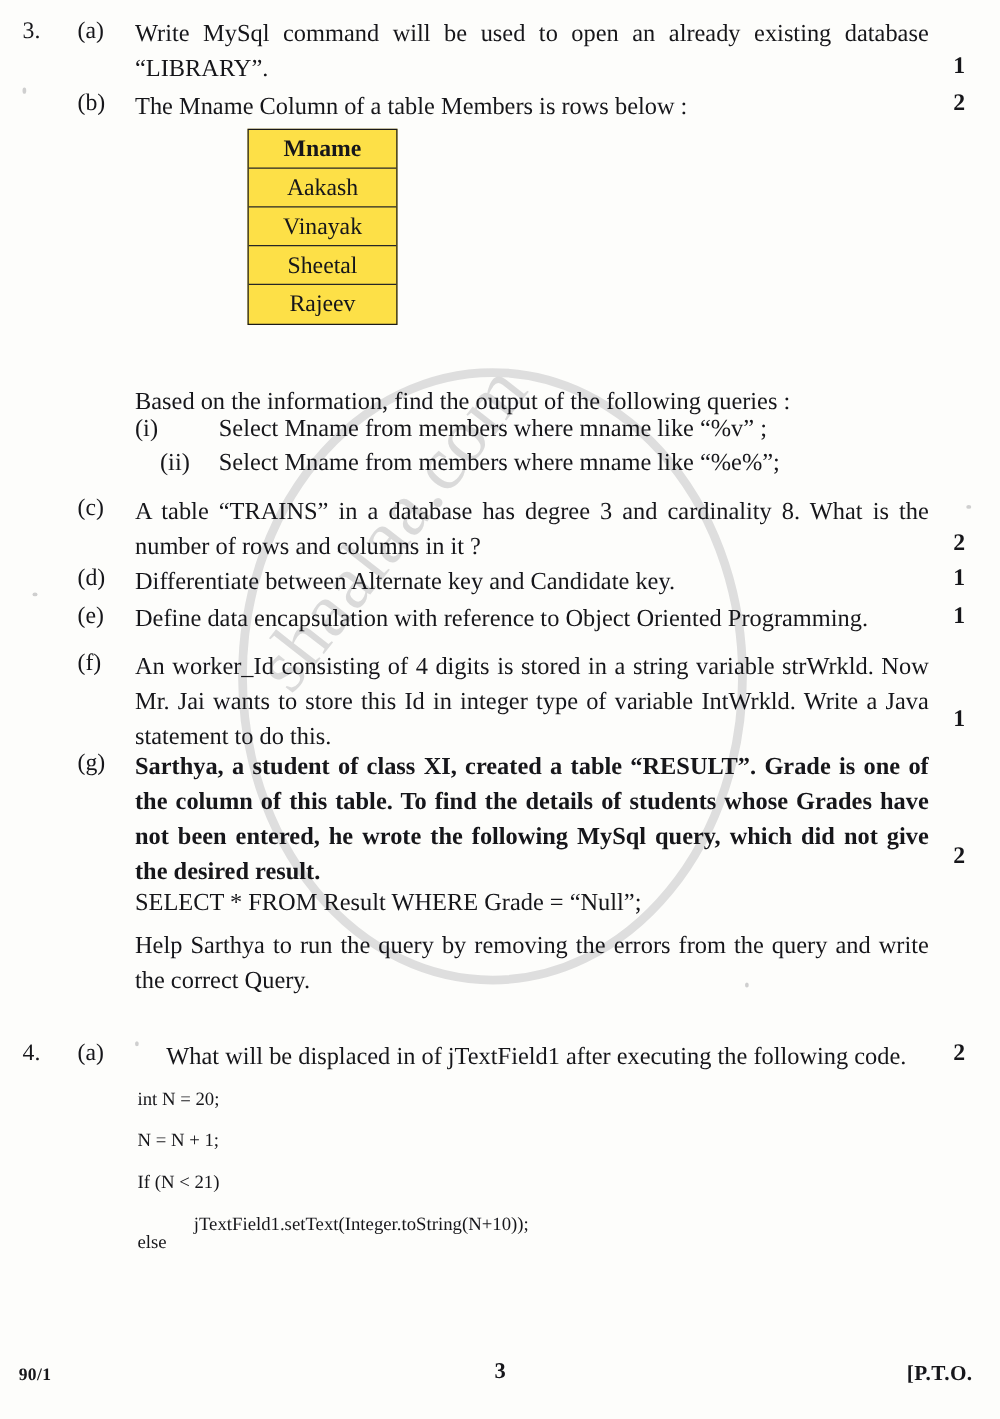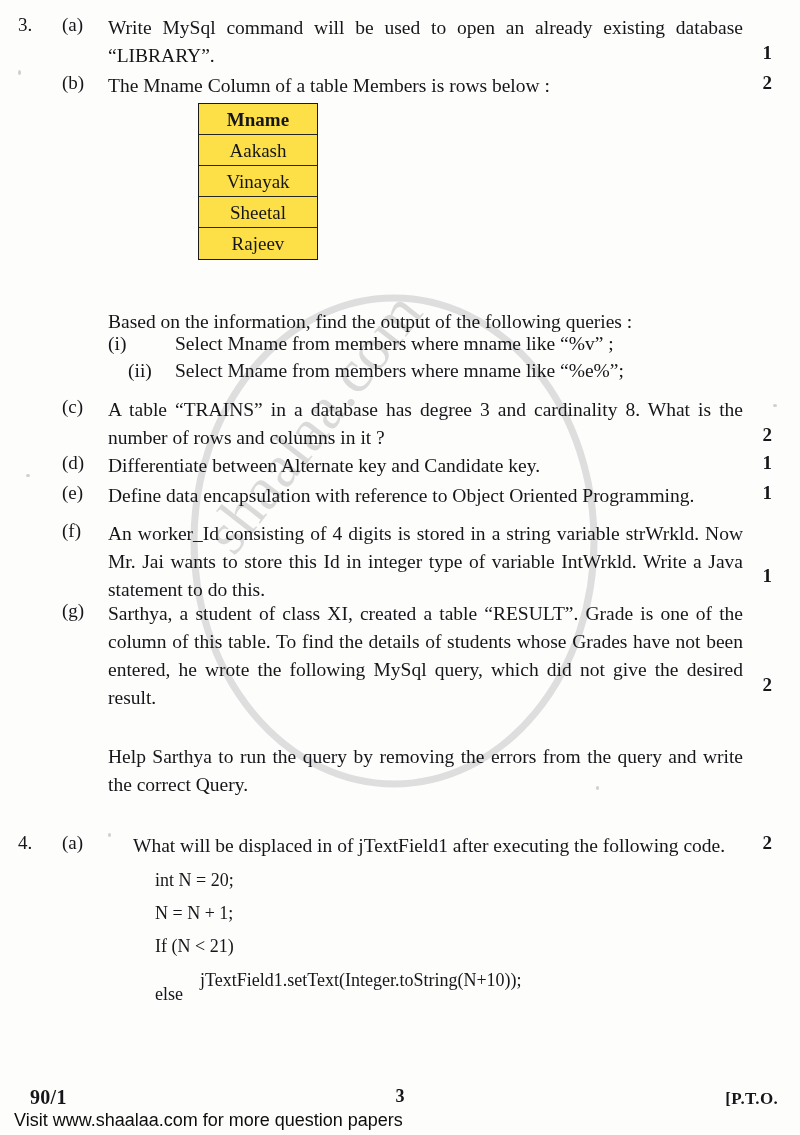--- a/index.html
+++ b/index.html
@@ -103,32 +103,31 @@
     box-sizing: border-box;
   }
   .mtable .cell:last-child { border-bottom: none; }
   .mtable .cell.head { font-weight: bold; }
   .qlist-rom { position: absolute; }
   .qlist-body { position: absolute; left: 175px; }
 
   
   .codeline {
     position: absolute;
-    font-size: 18px;
+    font-size: 15px;
     line-height: 28px;
     white-space: pre;
-    margin-left: 45px;
   }
 
   
   .footer-left {
     position: absolute;
-    left: 30px;
+    left: 15px;
     bottom: 26px;
-    font-size: 20px;
+    font-size: 14px;
     font-weight: bold;
     letter-spacing: .3px;
   }
   .footer-center {
     position: absolute;
     left: 0;
     right: 0;
     bottom: 28px;
     text-align: center;
     font-size: 18px;
@@ -215,38 +214,38 @@
 
     <div class="plabel" style="left:62px; top:482px;">(e)</div>
     <div class="ptext nojust" style="top:482px;">Define data encapsulation with reference to Object Oriented Programming.</div>
     <div class="marks" style="top:482px;">1</div>
 
     <div class="plabel" style="left:62px; top:520px;">(f)</div>
     <div class="ptext" style="top:520px;">An worker_Id consisting of 4 digits is stored in a string variable strWrkld. Now Mr. Jai wants to store this Id in integer type of variable IntWrkld. Write a Java statement to do this.</div>
     <div class="marks" style="top:565px;">1</div>
 
     <div class="plabel" style="left:62px; top:600px;">(g)</div>
-    <div class="ptext" style="top:600px;">Sarthya, a student of class XI, created a table “RESULT”. Grade is one of the column of this table. To find the details of students whose Grades have not been entered, he wrote the following MySql query, which did not give the desired result.</div>
+    <div class="ptext" style="top:600px;font-weight:bold;">Sarthya, a student of class XI, created a table “RESULT”. Grade is one of the column of this table. To find the details of students whose Grades have not been entered, he wrote the following MySql query, which did not give the desired result.</div>
     <div class="marks" style="top:674px;">2</div>
 
+    <div class="ptext nojust" style="top:709px;">SELECT * FROM Result WHERE Grade = “Null”;</div>
 
     <div class="ptext" style="top:743px;">Help Sarthya to run the query by removing the errors from the query and write the correct Query.</div>
 
     <div class="qnum" style="left:18px; top:832px;">4.</div>
 
     <div class="plabel" style="left:62px; top:832px;">(a)</div>
     <div class="ptext nojust" style="top:832px;margin-left:25px;">What will be displaced in of jTextField1 after executing the following code.</div>
     <div class="marks" style="top:832px;">2</div>
 
     <div class="codeline" style="left:110px; top:866px;">int N = 20;</div>
     <div class="codeline" style="left:110px; top:899px;">N = N + 1;</div>
     <div class="codeline" style="left:110px; top:932px;">If (N &lt; 21)</div>
     <div class="codeline" style="left:155px; top:966px;">jTextField1.setText(Integer.toString(N+10));</div>
     <div class="codeline" style="left:110px; top:980px;">else</div>
 
     <div class="footer-left">90/1</div>
     <div class="footer-center">3</div>
     <div class="footer-right">[P.T.O.</div>
   </div>
 
-  <div class="banner">Visit www.shaalaa.com for more question papers</div>
 
 </div>
 
 </body></html>

